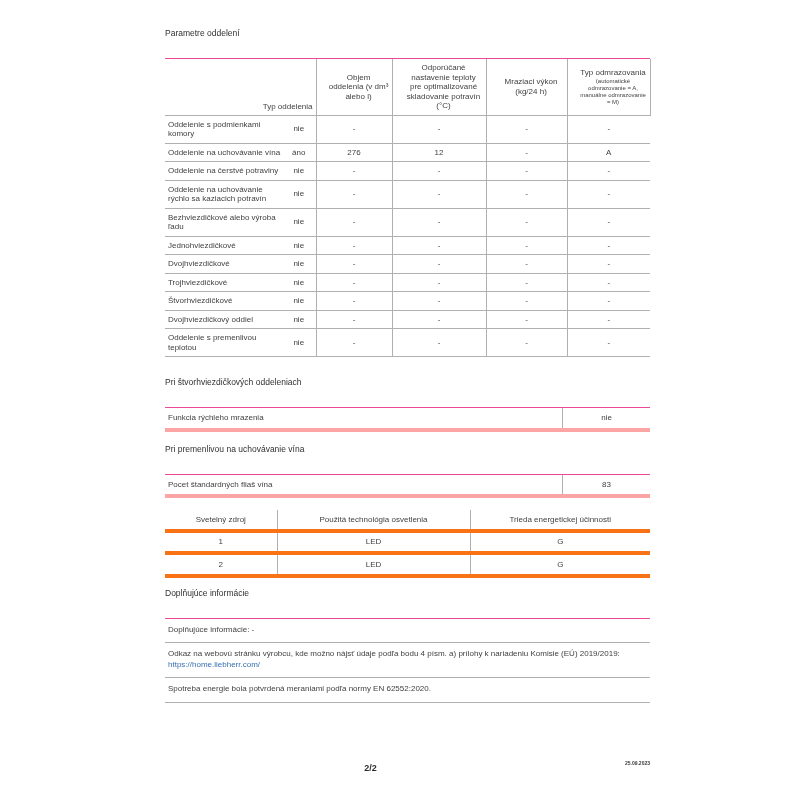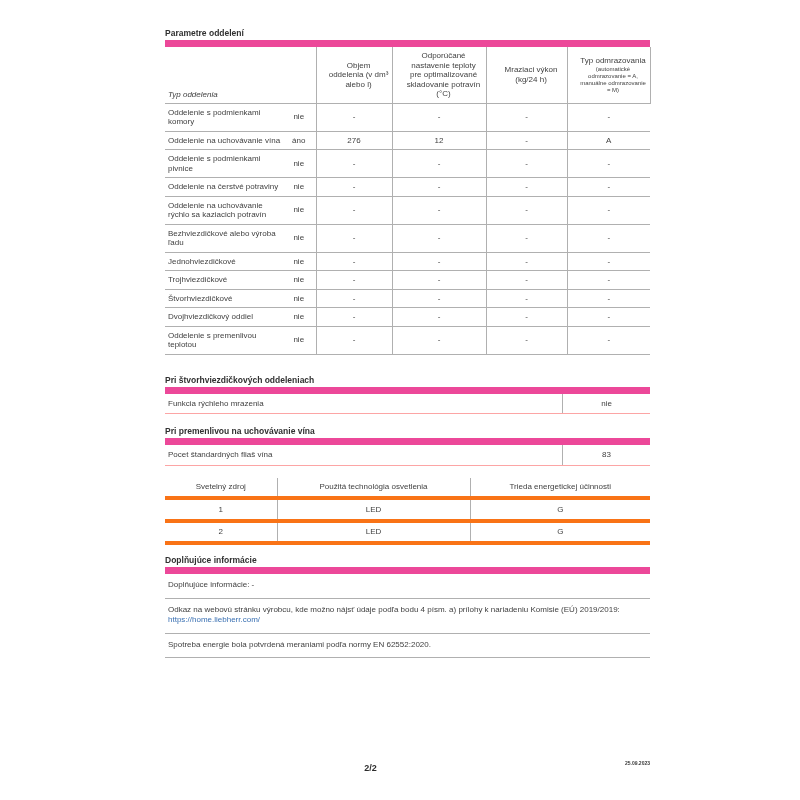--- a/index.html
+++ b/index.html
@@ -2,44 +2,44 @@
 <html><head>
 <meta charset="utf-8">
 <style>
   * { margin:0; padding:0; box-sizing:border-box; }
   html,body { width:800px; height:800px; background:#ffffff; overflow:hidden; }
   body { font-family:"Liberation Sans", sans-serif; color:#3f3f3f; position:relative; }
 
   .doc { position:absolute; left:165px; top:28px; width:485px; }
 
   .sec-title {
-    font-size:8.5px; font-weight:bold; color:#303030;
-    padding-bottom:2px; border-bottom:7px solid #ec4899;
+    font-size:8.5px; font-weight:normal; color:#303030;
+    padding-bottom:20px; border-bottom:1px solid #ec4899;
     line-height:10px;
   }
 
   table { width:100%; border-collapse:collapse; table-layout:fixed; }
   td, th { font-size:8px; line-height:9.5px; font-weight:normal; vertical-align:middle; }
 
   
   .main-table td, .main-table th { border-bottom:1px solid #b0b0b0; padding:4px 3px; }
   .main-table .bl { border-left:1px solid #b0b0b0; }
   .main-table th.bl { border-left:1px solid #b0b0b0;padding-left:12px; }
   .main-table th { text-align:center; }
-  .main-table th.corner { vertical-align:bottom; text-align:left; padding-bottom:3px;font-style:italic; }
+  .main-table th.corner { vertical-align:bottom; text-align:right; padding-bottom:3px; }
   .main-table th.last { border-right:1px solid #b0b0b0;margin-left:47px; }
   .main-table td.lbl { text-align:left; }
   .main-table td.pres { text-align:center; padding-left:0; padding-right:6px; }
   .main-table td.val { text-align:center; }
   .note { font-size:6px; line-height:7px; margin-top:1px; }
 
   .gap20 { height:20px; } .gap12 { height:12px; } .gap10 { height:10px; }
 
   
-  .kv-row { display:flex; border-bottom:1px solid #fca5a5; }
+  .kv-row { display:flex; border-bottom:4px solid #fca5a5; }
   .kv-row .k { flex:1 1 auto; padding:5px 3px; font-size:8px; line-height:9.5px; }
   .kv-row .v { width:88px; flex:0 0 88px; border-left:1px solid #b0b0b0; text-align:center;
                padding:5px 3px; font-size:8px; line-height:9.5px; }
 
   
   .light-table td, .light-table th { border-bottom:4px solid #f97316; padding:4.5px 3px; text-align:center; }
   .light-table .bl { border-left:1px solid #b0b0b0; }
 
   
   .info-row { border-bottom:1px solid #b0b0b0; padding:6px 3px 7px 3px; font-size:8px; line-height:10.5px; }
@@ -91,28 +91,20 @@
 
         <tr>
           <td class="lbl">Oddelenie na uchovávanie vína</td>
           <td class="pres">áno</td>
           <td class="val bl">276</td>
           <td class="val bl">12</td>
           <td class="val bl">-</td>
           <td class="val bl">A</td>
         </tr>
 
-        <tr>
-          <td class="lbl">Oddelenie s podmienkami pivnice</td>
-          <td class="pres">nie</td>
-          <td class="val bl">-</td>
-          <td class="val bl">-</td>
-          <td class="val bl">-</td>
-          <td class="val bl">-</td>
-        </tr>
 
         <tr>
           <td class="lbl">Oddelenie na čerstvé potraviny</td>
           <td class="pres">nie</td>
           <td class="val bl">-</td>
           <td class="val bl">-</td>
           <td class="val bl">-</td>
           <td class="val bl">-</td>
         </tr>
 
@@ -136,20 +128,28 @@
 
         <tr>
           <td class="lbl">Jednohviezdičkové</td>
           <td class="pres">nie</td>
           <td class="val bl">-</td>
           <td class="val bl">-</td>
           <td class="val bl">-</td>
           <td class="val bl">-</td>
         </tr>
 
+        <tr>
+          <td class="lbl">Dvojhviezdičkové</td>
+          <td class="pres">nie</td>
+          <td class="val bl">-</td>
+          <td class="val bl">-</td>
+          <td class="val bl">-</td>
+          <td class="val bl">-</td>
+        </tr>
 
         <tr>
           <td class="lbl">Trojhviezdičkové</td>
           <td class="pres">nie</td>
           <td class="val bl">-</td>
           <td class="val bl">-</td>
           <td class="val bl">-</td>
           <td class="val bl">-</td>
         </tr>
 

